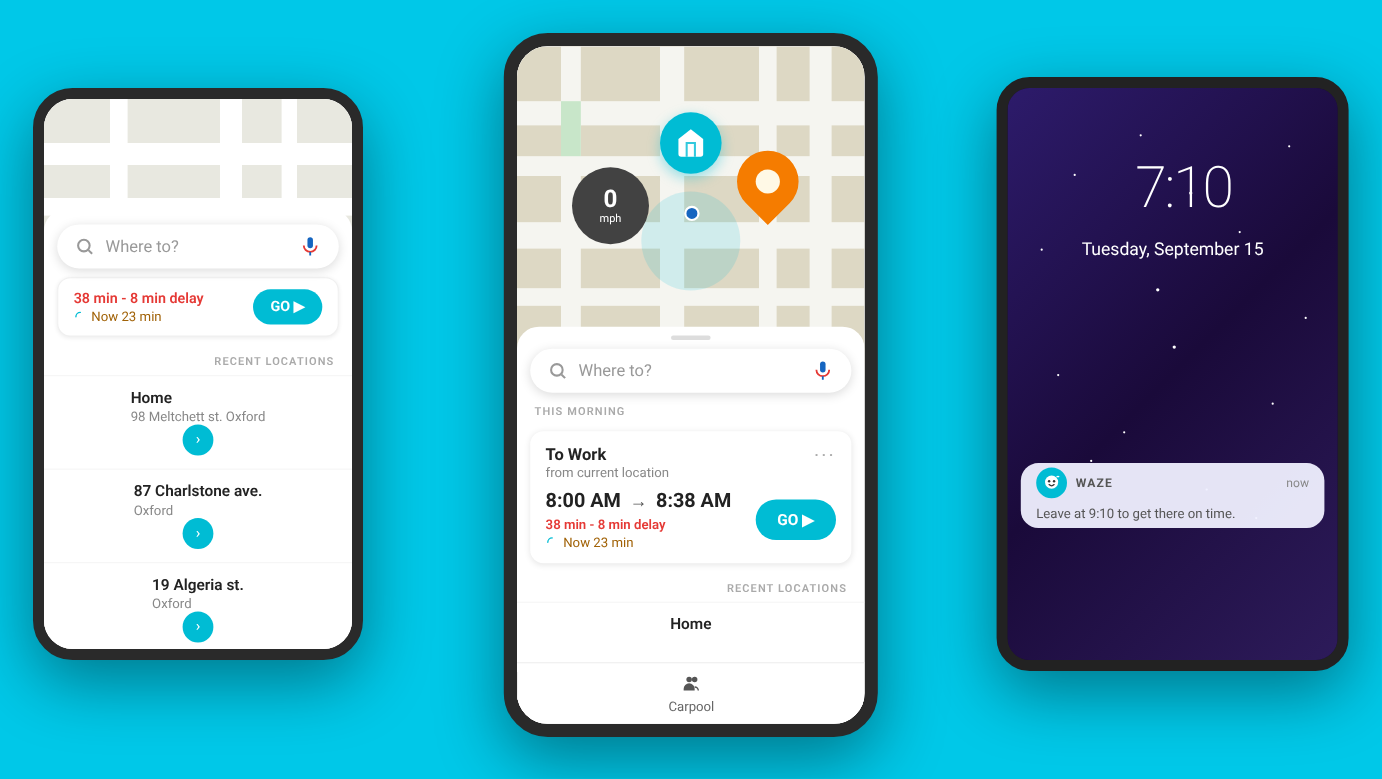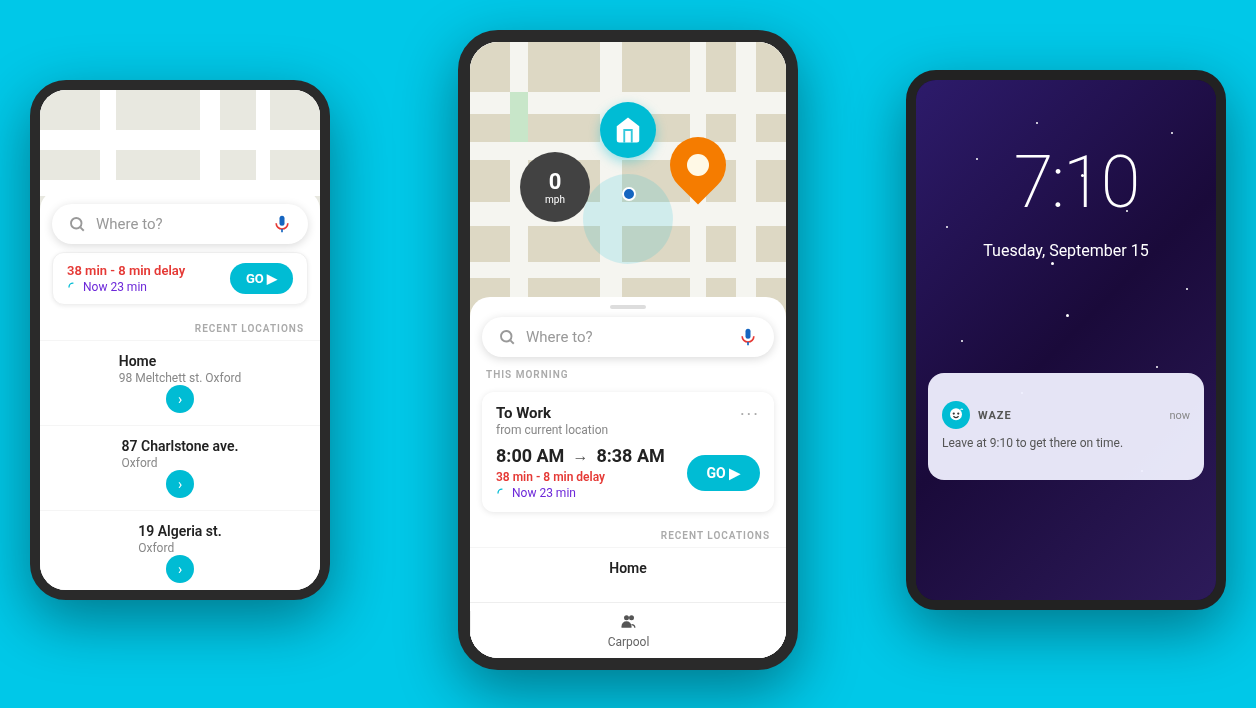--- a/index.html
+++ b/index.html
@@ -135,21 +135,21 @@
       background: white;
       border-radius: 12px;
       padding: 10px 14px;
       border: 1px solid #f0f0f0;
       display: flex;
       align-items: center;
       justify-content: space-between;
       box-shadow: 0 1px 4px rgba(0,0,0,0.08);
     }
     .delay-text { color: #e53935; font-size: 13px; font-weight: 600; }
-    .now-text { color: #6d28d9; font-size: 12px; margin-top: 2px; display: flex; align-items: center; gap: 4px; }
+    .now-text { color: #a16207; font-size: 12px; margin-top: 2px; display: flex; align-items: center; gap: 4px; }
     .go-btn {
       background: #00bcd4;
       color: white;
       border-radius: 20px;
       padding: 8px 16px;
       font-weight: 700;
       font-size: 13px;
       display: flex; align-items: center; gap: 4px;
     }
 
@@ -360,30 +360,30 @@
     .star {
       position: absolute;
       background: white;
       border-radius: 50%;
     }
     .time-display {
       text-align: center;
       margin-top: 60px;
       color: white;
     }
-    .clock-time { font-size: 72px; font-weight: 200; letter-spacing: -2px; padding-left: 20px; }
+    .clock-time { font-size: 52px; font-weight: 200; letter-spacing: -2px; padding-left: 20px; }
     .clock-date { font-size: 16px; font-weight: 400; margin-top: 16px; }
 
     .notification-card {
       position: absolute;
       bottom: 120px;
       left: 12px; right: 12px;
       background: rgba(240,240,255,0.95);
       border-radius: 16px;
-      padding: 28px 14px;
+      padding: 4px 14px;
     }
     .notif-header {
       display: flex; align-items: center; justify-content: space-between;
       margin-bottom: 6px;
     }
     .notif-app-row { display: flex; align-items: center; gap: 8px; }
     .waze-icon-small {
       width: 28px; height: 28px;
       background: #00bcd4;
       border-radius: 50%;

